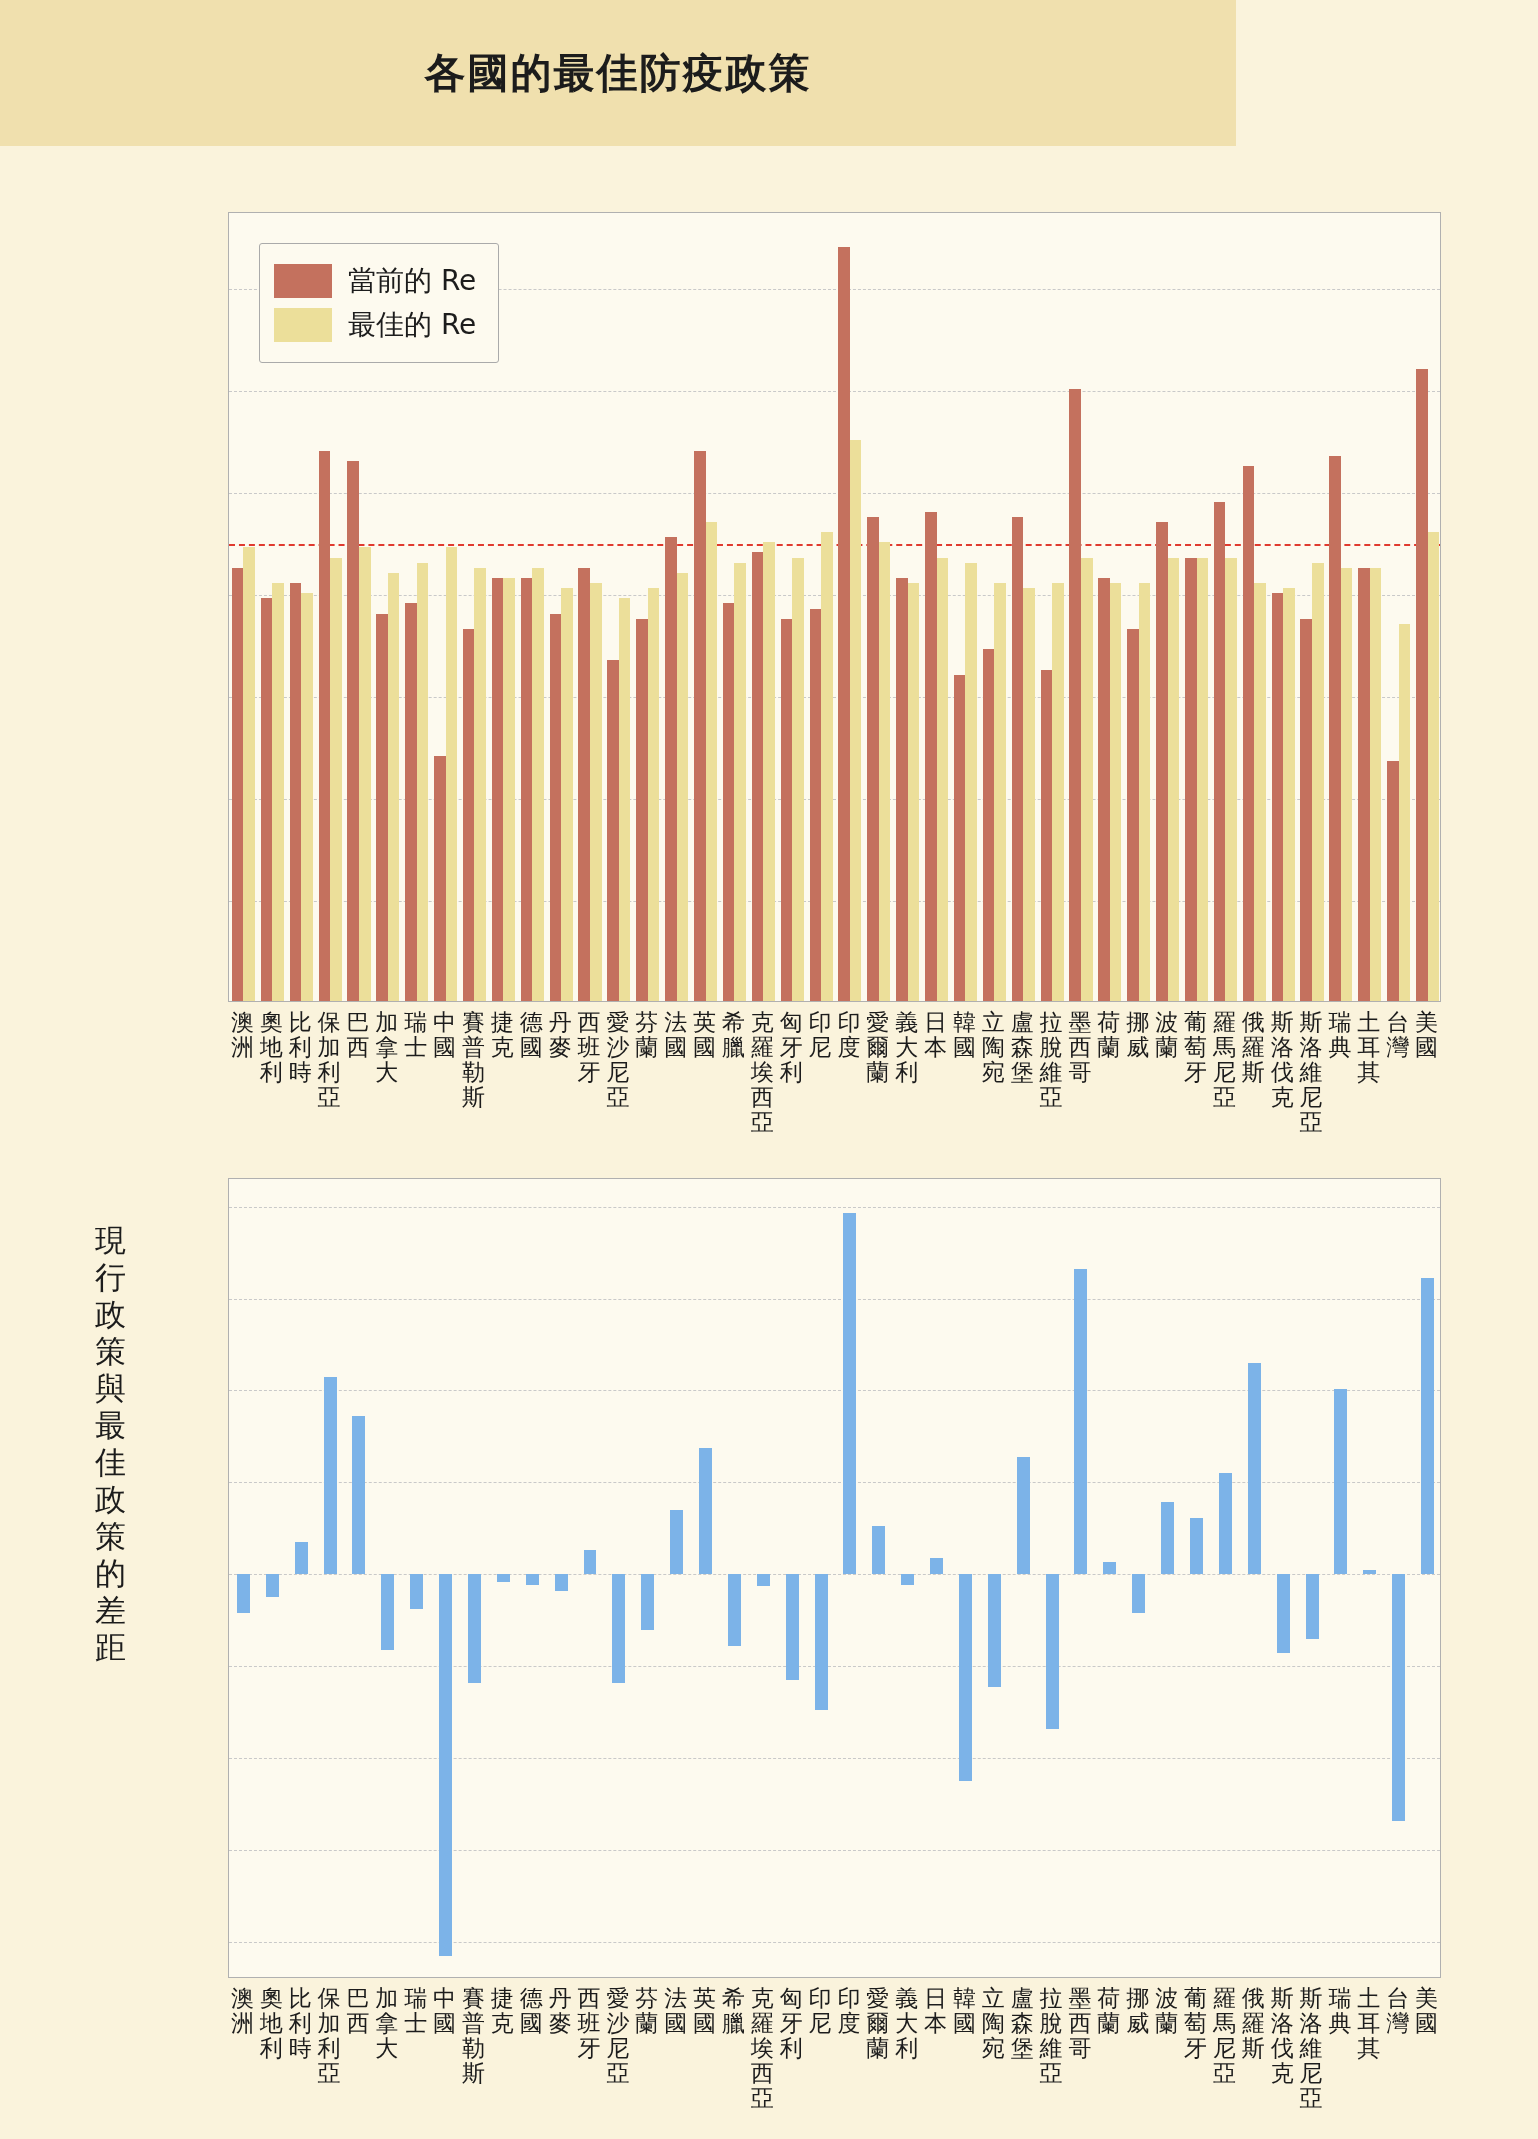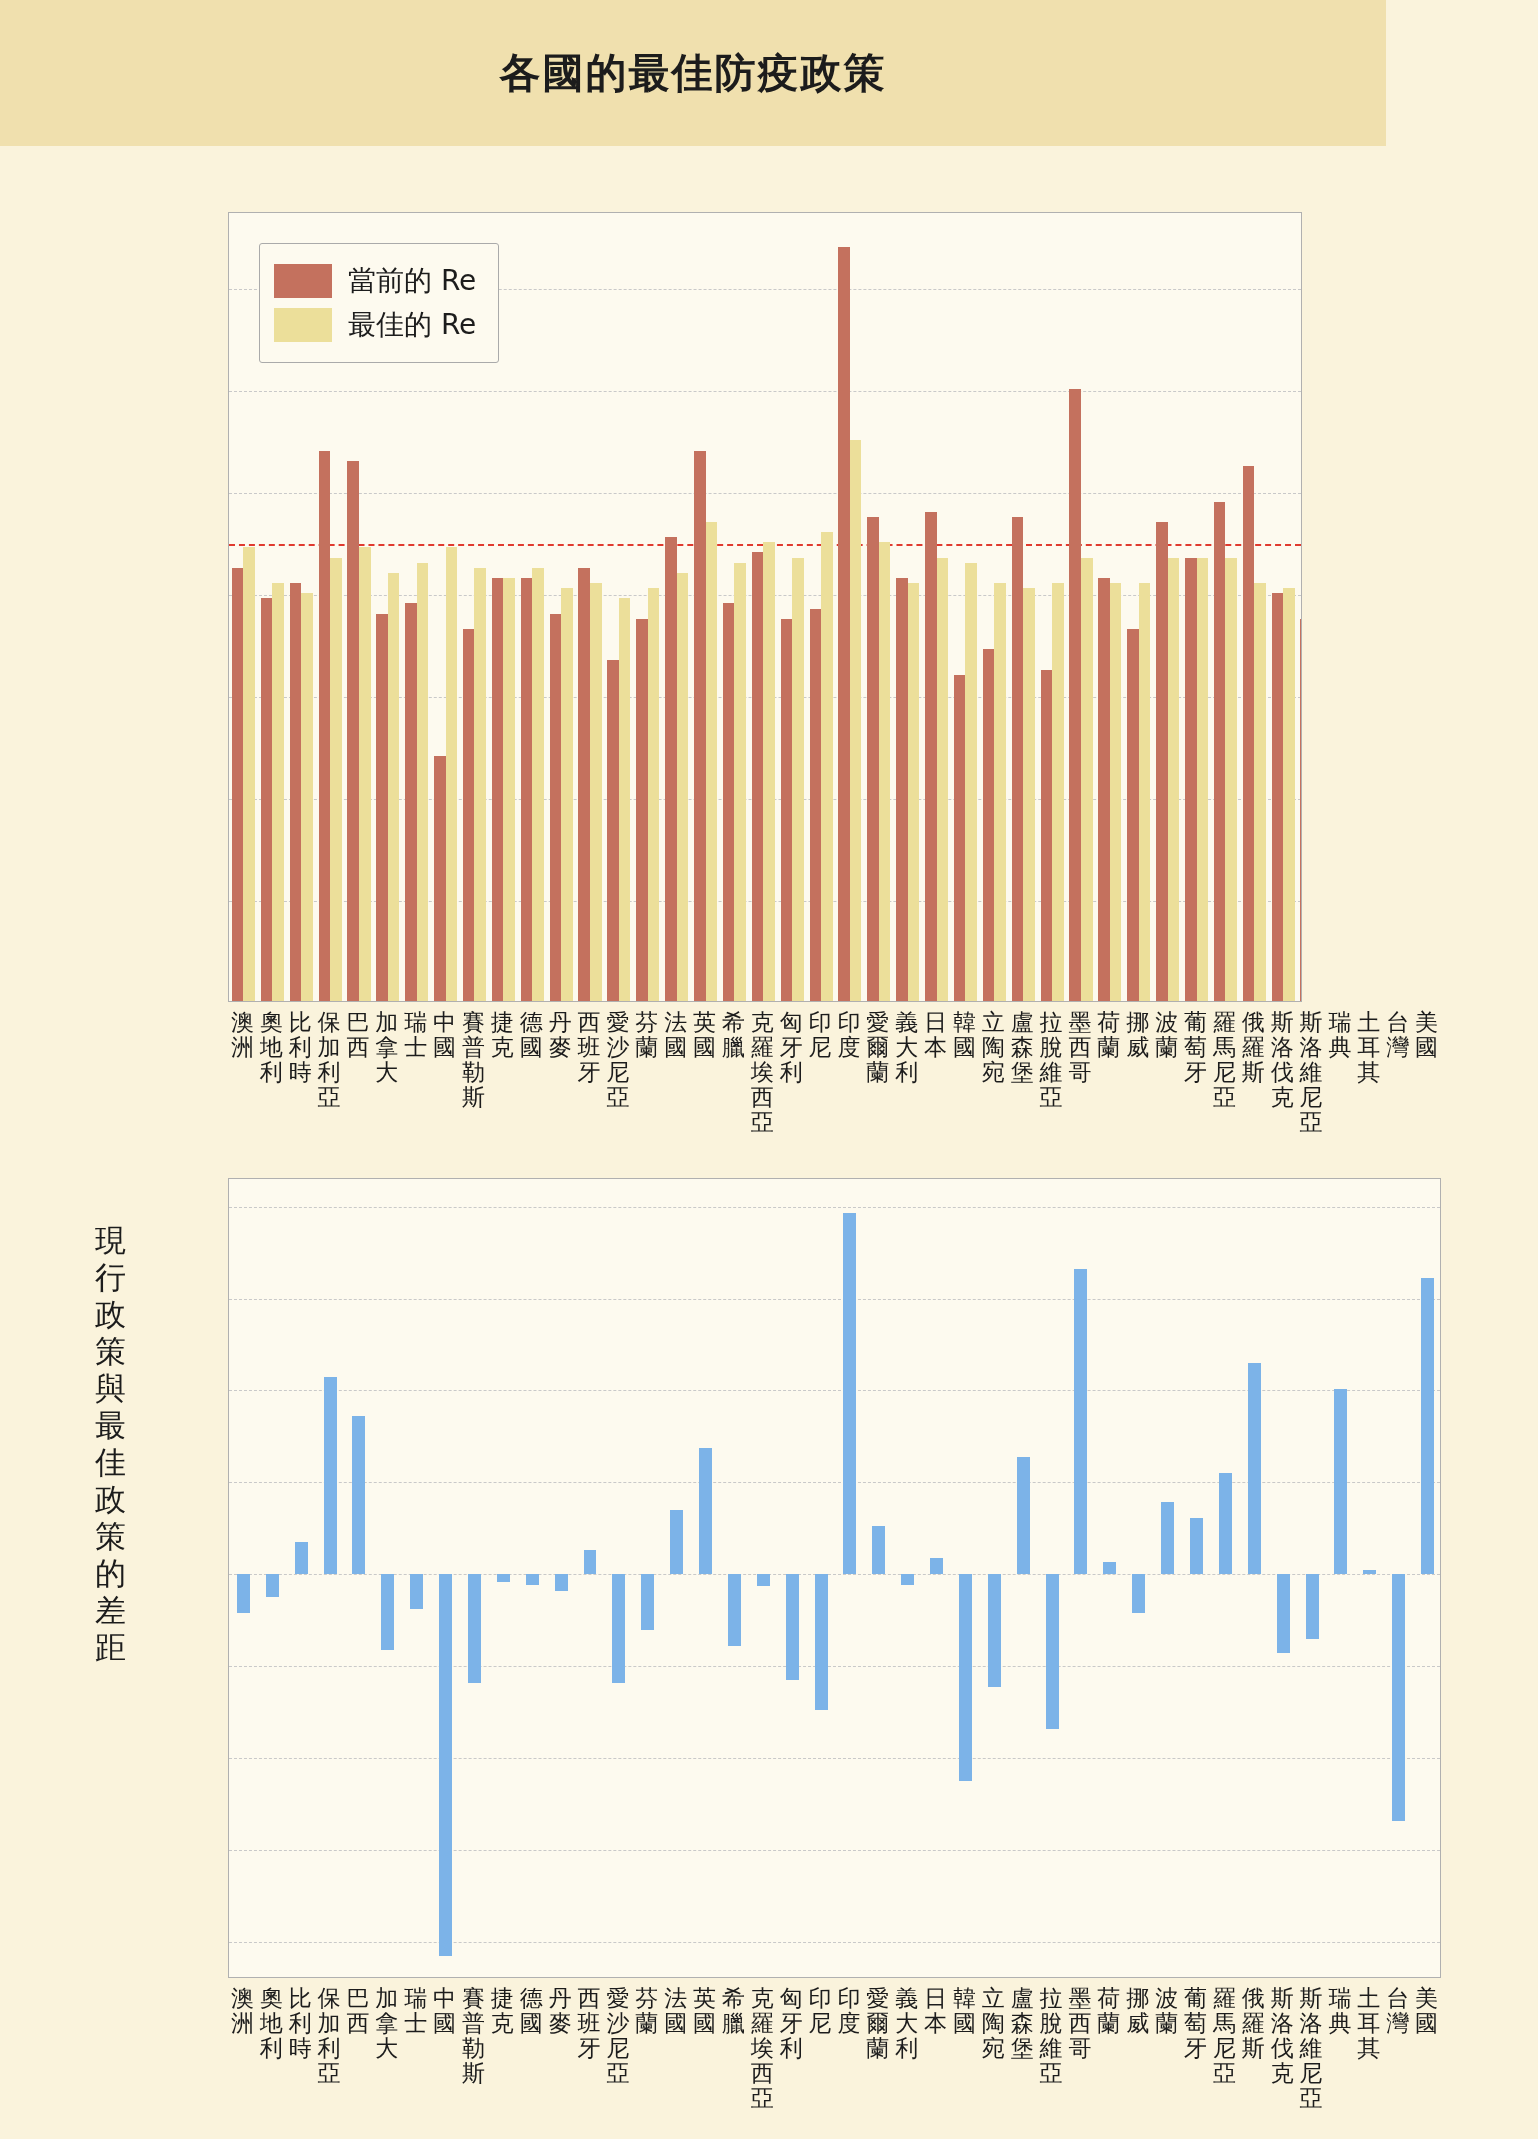--- a/index.html
+++ b/index.html
@@ -11,40 +11,40 @@
     height: 2139px;
     background: #faf3dc;
     font-family: "DejaVu Sans", "Liberation Sans", sans-serif;
     position: relative;
     overflow: hidden;
   }
   .title-band {
     position: absolute;
     left: 0;
     top: 0;
-    width: 1386px;
+    width: 1236px;
     height: 146px;
     background: #f0e0ae;
     display: flex;
     align-items: center;
     justify-content: center;
   }
   .title-text {
     font-size: 41px;
     font-weight: bold;
     color: #1c1c1c;
     letter-spacing: 2px;
   }
 
   
   #chart1-wrap {
     position: absolute;
     left: 228px;
     top: 212px;
-    width: 1074px;
+    width: 1213px;
     height: 790px;
   }
   #chart2-wrap {
     position: absolute;
     left: 228px;
     top: 1178px;
     width: 1213px;
     height: 800px;
   }
   .plot-box {

